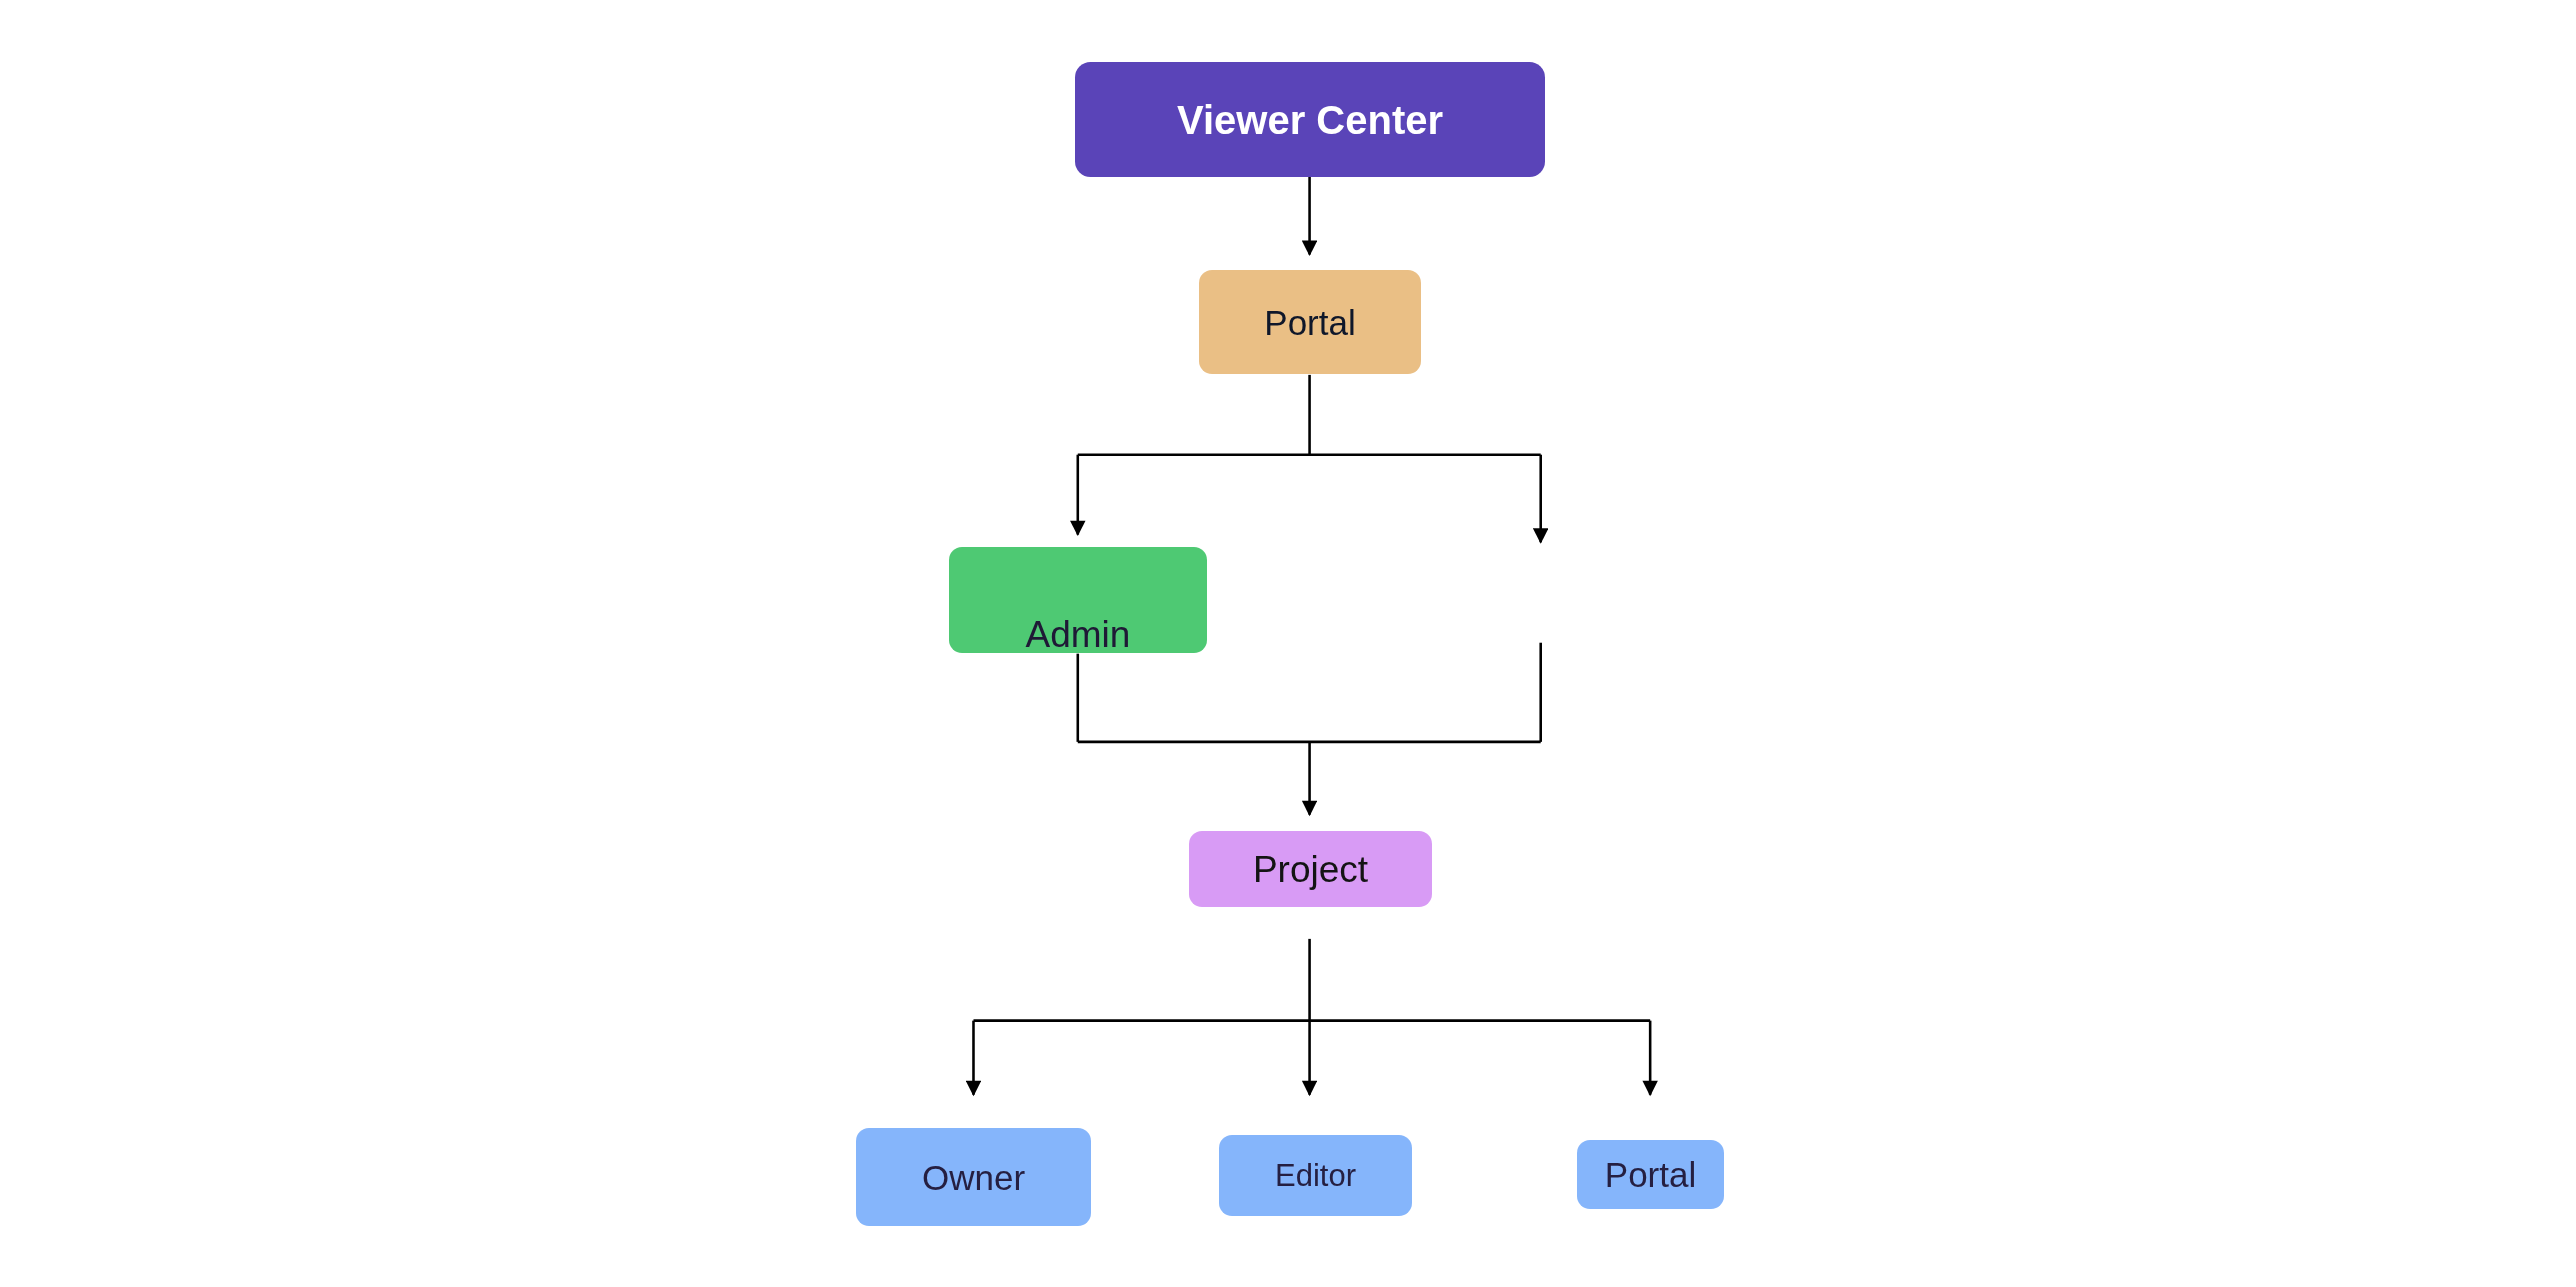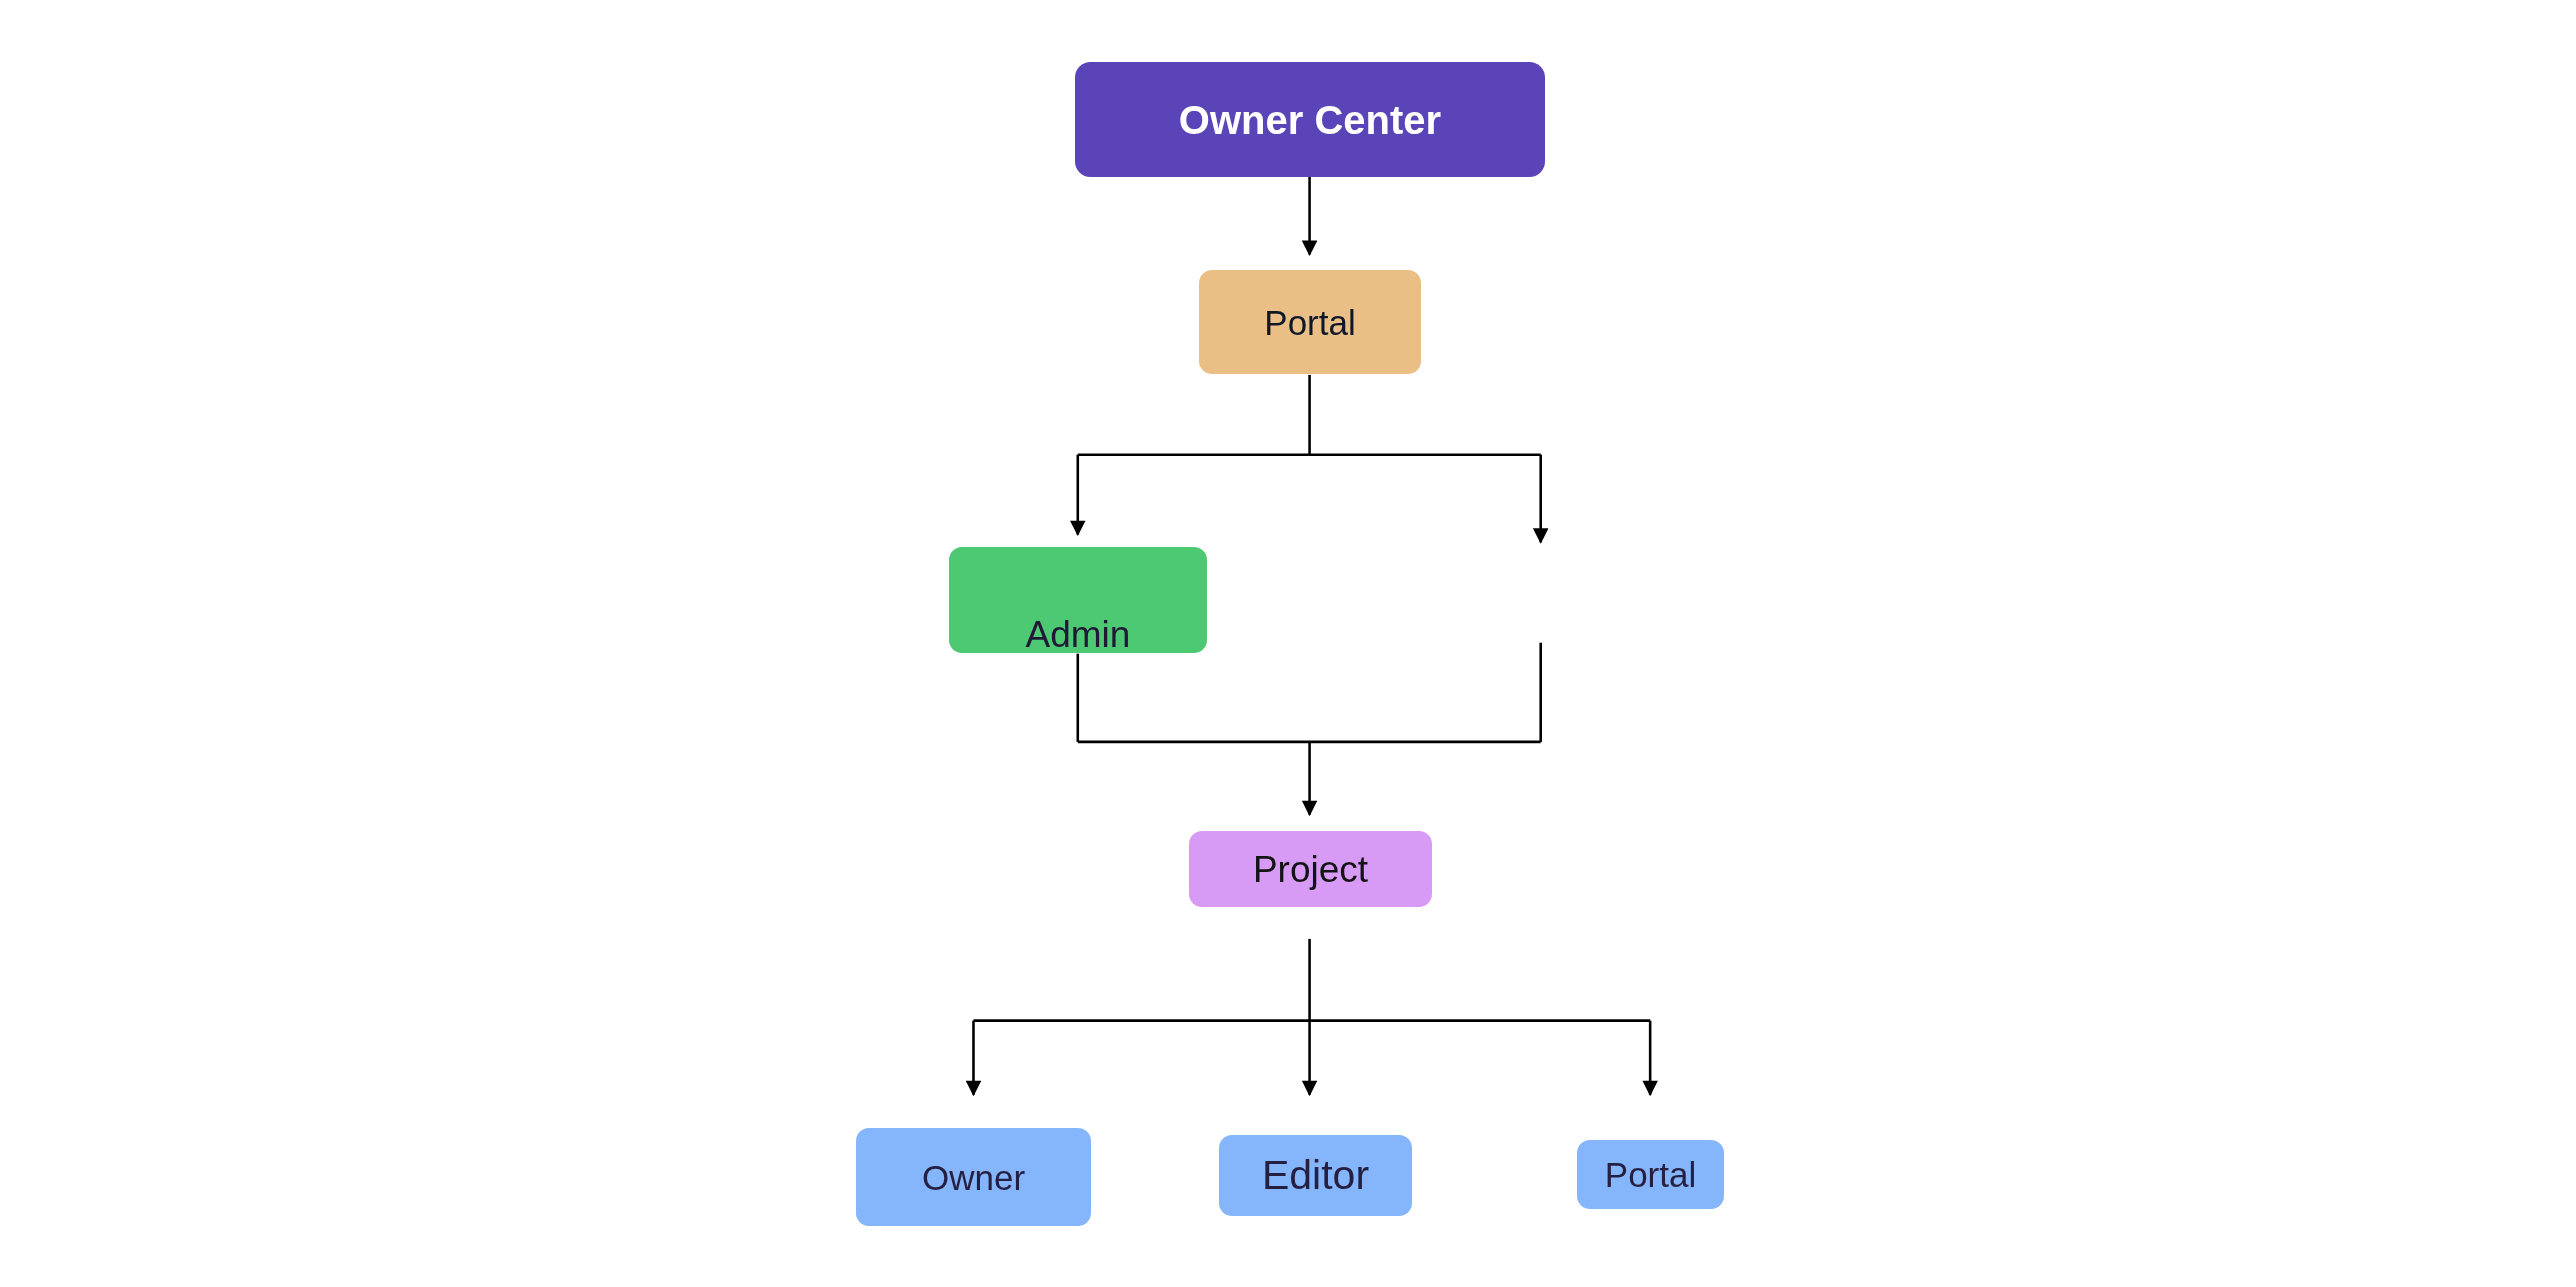--- a/index.html
+++ b/index.html
@@ -45,21 +45,21 @@
     left: 1075px; top: 62px; width: 470px; height: 115px;
     font-size: 40px;
     font-weight: 700;
     border-radius: 15.5px;
   }
   .node-portal  { left: 1199px; top: 270px;  width: 222px; height: 104px; }
   .node-admin   { left: 949px; top: 547px;  width: 258px; height: 106px; font-size: 37px; }
   .node-user    { left: 1445px; top: 555px;  width: 192px; height: 88px; }
   .node-project { left: 1189px; top: 831px; width: 243px; height: 76px; font-size: 37px; }
   .node-owner   { left: 856px; top: 1128px; width: 235px; height: 98px; }
-  .node-editor  { left: 1219px; top: 1135px; width: 193px; height: 81px; font-size: 41px; }
+  .node-editor  { left: 1219px; top: 1135px; width: 193px; height: 81px; font-size: 31px; }
   .node-viewer  { left: 1577px; top: 1140px; width: 147px; height: 69px; }
 </style>
 </head>
 <body style="background: rgb(255, 255, 255);">
 
 <div class="canvas">
 
   <svg class="connectors" viewBox="0 0 4001 2000" xmlns="http://www.w3.org/2000/svg" aria-hidden="true">
     <defs>
       <marker id="arrowhead" viewBox="0 0 10 10" refX="9" refY="5" markerWidth="7.5" markerHeight="6" orient="auto-start-reverse" markerUnits="strokeWidth">
@@ -79,21 +79,21 @@
     <path d="M 1674 1152 L 2393 1152"></path>
     <path d="M 2034 1152 L 2034 1265" marker-end="url(#arrowhead)"></path>
 
     <path d="M 1512 1585 L 2563 1585"></path>
     <path d="M 2034 1458 L 2034 1700" marker-end="url(#arrowhead)"></path>
     <path d="M 1512 1585 L 1512 1700" marker-end="url(#arrowhead)"></path>
     <path d="M 2563 1585 L 2563 1700" marker-end="url(#arrowhead)"></path>
   </svg>
 
   <div class="node node-chaos-center" style="background: rgb(90, 68, 184); color: rgb(255, 255, 255);">
-    <span>Owner Center</span>
+    <span>Viewer Center</span>
   </div>
 
   <div class="node node-portal" style="background: rgb(234, 191, 133); color: #0f172a;">
     <span>Portal</span>
   </div>
 
   <div class="node node-admin" style="background: rgb(78, 201, 115); color: rgb(31, 25, 54); align-items: flex-end;">
     <span>Admin</span>
   </div>
 

